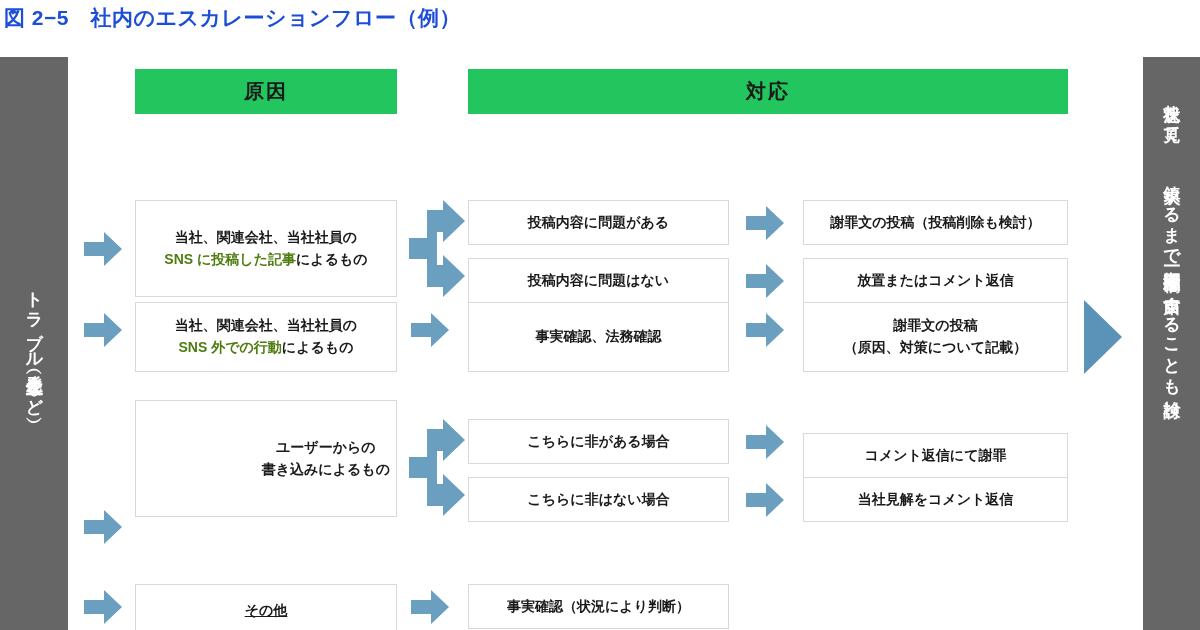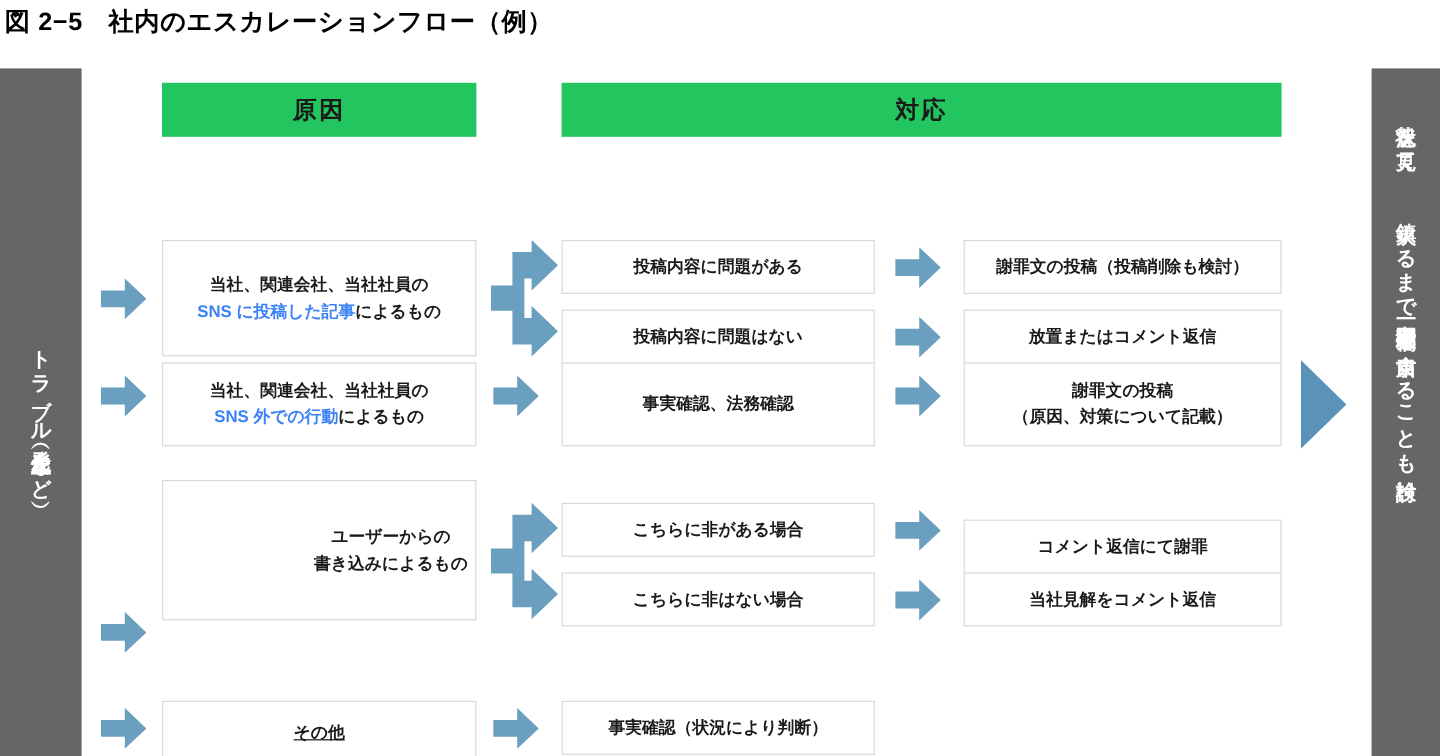--- a/index.html
+++ b/index.html
@@ -19,21 +19,21 @@
     background: #ffffff;
   }
 
   
   .fig-title {
     position: absolute;
     left: 4px;
     top: 4px;
     font-size: 21px;
     font-weight: bold;
-    color: #000000;
+    color: #1d4ed8;
     letter-spacing: 0.5px;
     white-space: nowrap;
   }
 
   
   .canvas {
     position: absolute;
     left: 0;
     top: 57px;
     width: 1200px;
@@ -90,21 +90,21 @@
     display: flex;
     align-items: center;
     justify-content: center;
     text-align: center;
     color: #1a1a1a;
     font-size: 14px;
     font-weight: bold;
     line-height: 1.55;
     padding: 14px 6px;
   }
-  .box .blue { color: #3b82f6; font-weight: bold; }
+  .box .blue { color: #4d7c0f; font-weight: bold; }
 
   .box.cause    { left: 135px; width: 262px; }
   .box.mid      { left: 468px; width: 261px; }
   .box.right    { left: 803px; width: 265px; }
 
   
   .arrow {
     position: absolute;
     color: #6a9fc0;
   }

